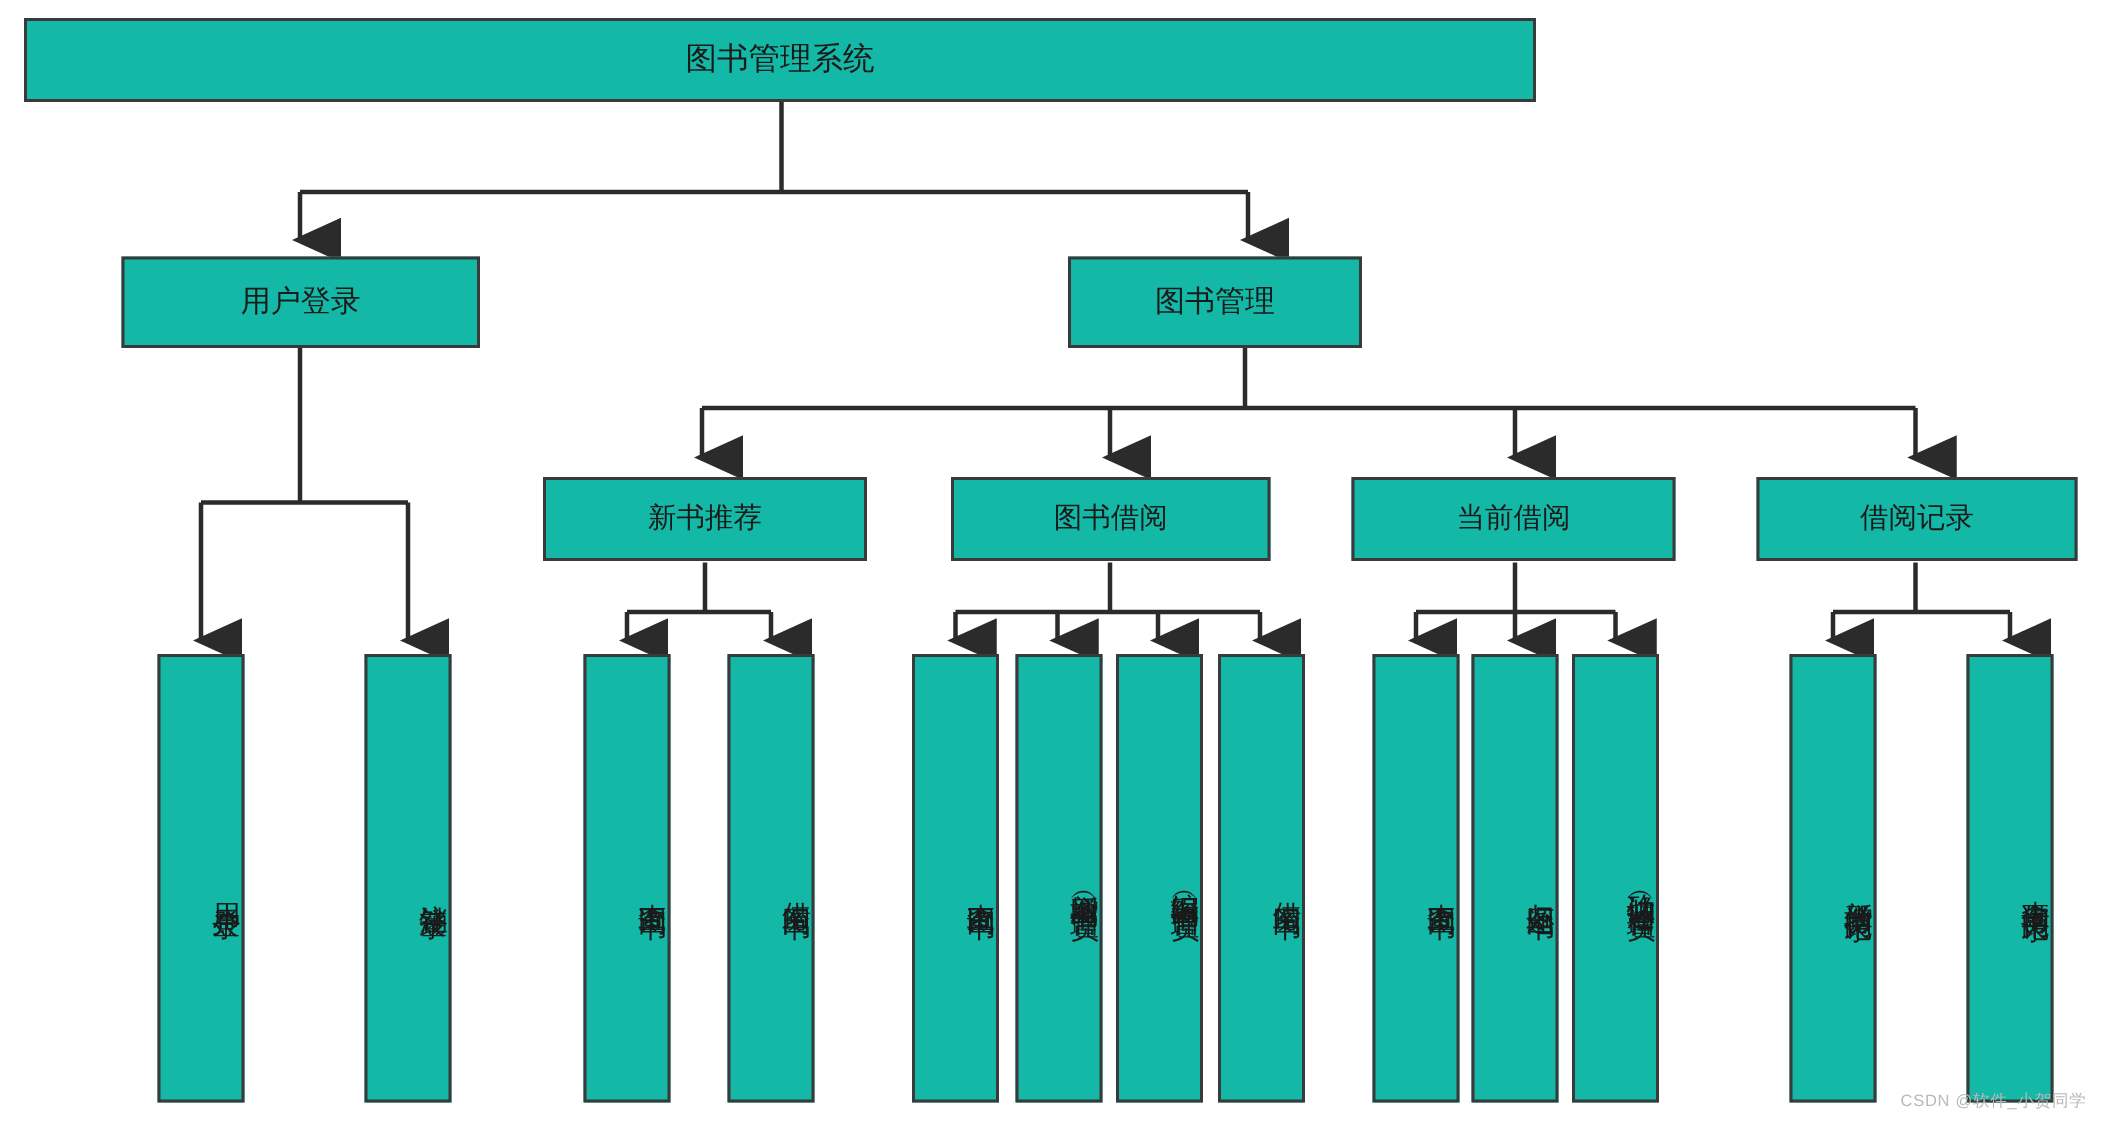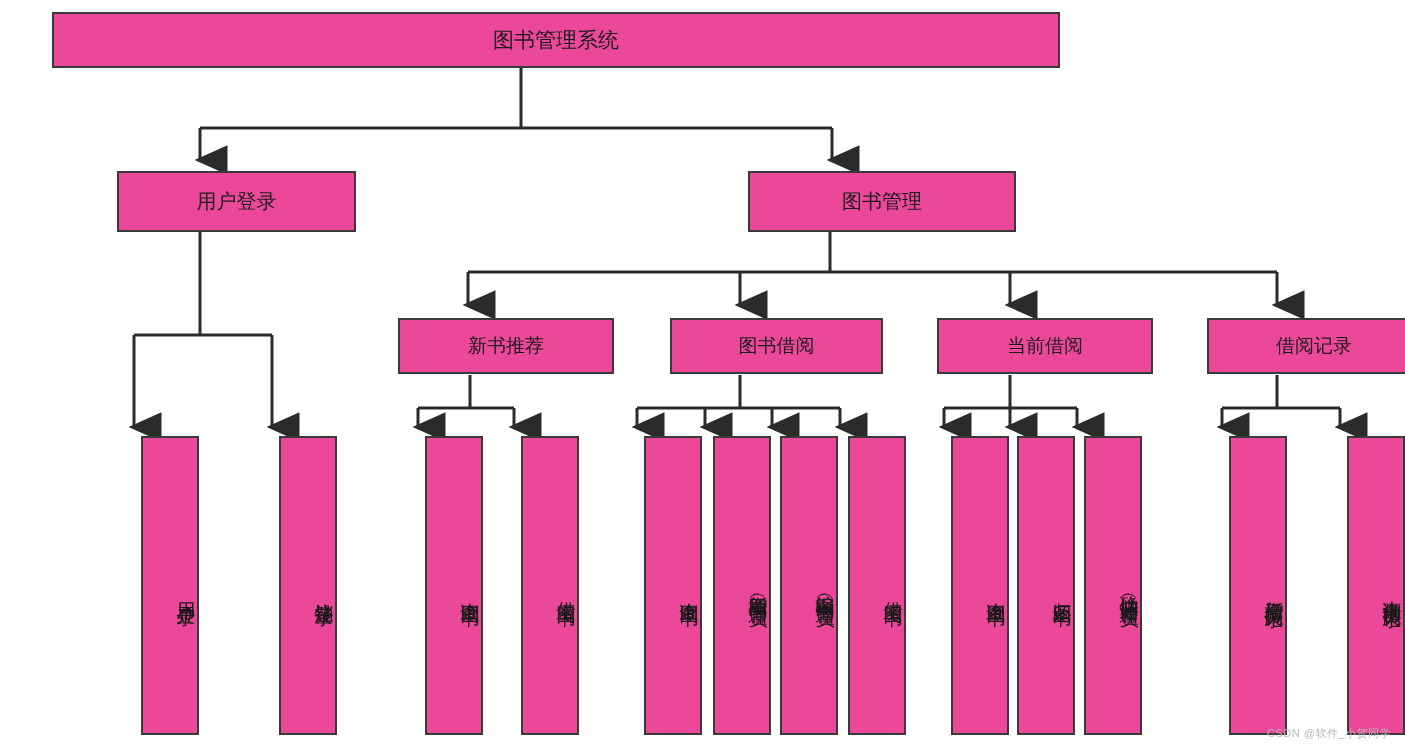--- a/index.html
+++ b/index.html
@@ -16,28 +16,27 @@
   }
   #wires{
     position:absolute;
     left:0;top:0;
     width:1405px;height:747px;
     pointer-events:none;
   }
   .node{
     position:absolute;
     box-sizing:border-box;
-    background:#ec4899;
+    background:#14b8a6;
     border:2px solid #3a3a3a;
     display:flex;
     align-items:center;
     justify-content:center;
     text-align:center;
     line-height:1.15;
-    margin-left:36px;
   }
   .node.root{font-size:21px;}
   .node.lvl1{font-size:20px;}
   .node.lvl2{font-size:19px;}
   .node.leaf{
     font-size:19px;
     writing-mode:vertical-rl;
     text-orientation:upright;
     letter-spacing:2px;
     align-items:flex-start;
@@ -118,21 +117,21 @@
     </g>
   </svg>
 
   <div class="node root" style="left:16px;top:12px;width:1008px;height:56px;">
     <span class="label">图书管理系统</span>
   </div>
 
   <div class="node lvl1" style="left:81px;top:171px;width:239px;height:61px;">
     <span class="label">用户登录</span>
   </div>
-  <div class="node lvl1" style="left:712px;top:171px;width:268px;height:61px;">
+  <div class="node lvl1" style="left:712px;top:171px;width:196px;height:61px;">
     <span class="label">图书管理</span>
   </div>
 
   <div class="node lvl2" style="left:362px;top:318px;width:216px;height:56px;">
     <span class="label">新书推荐</span>
   </div>
   <div class="node lvl2" style="left:901px;top:318px;width:216px;height:56px;">
     <span class="label">当前借阅</span>
   </div>
   <div class="node lvl2" style="left:634px;top:318px;width:213px;height:56px;">

